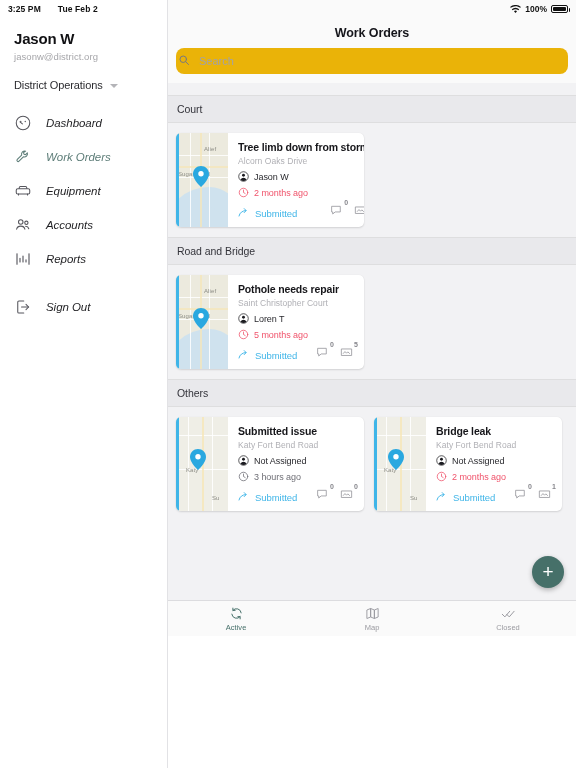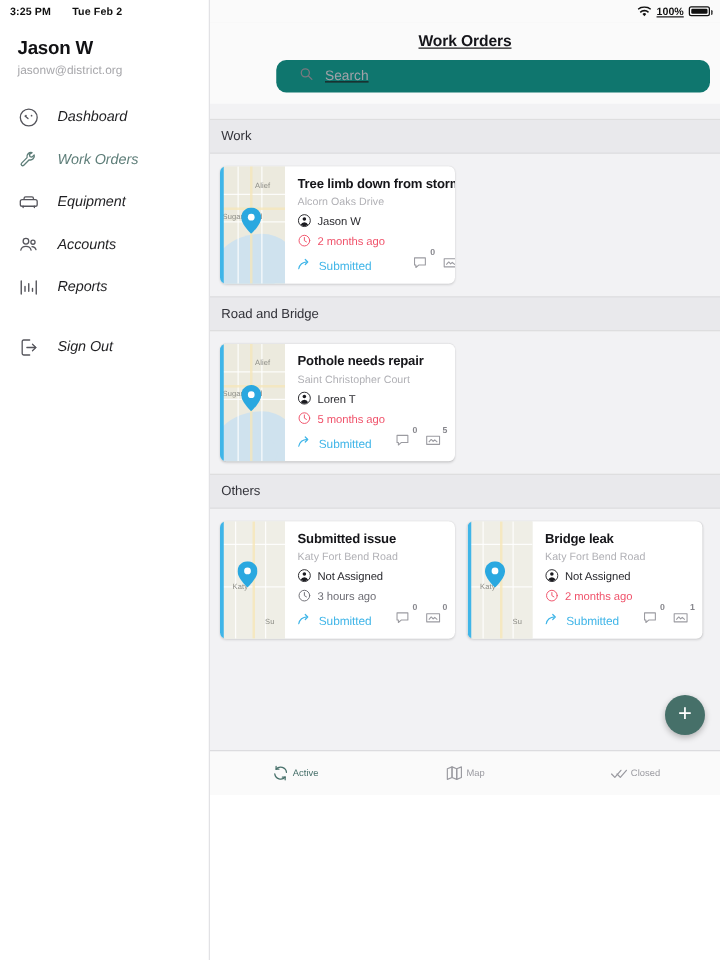--- a/index.html
+++ b/index.html
@@ -46,21 +46,21 @@
     padding:0 14px; height:28px; margin-bottom:6px;
     cursor:default;
   }
   .nav-icon { width:18px; height:18px; display:flex; align-items:center; justify-content:center; flex:0 0 18px; }
   .nav-icon svg { width:18px; height:18px; display:block; }
   .nav-label { font-size:11.5px; color:#1f1f22; letter-spacing:-.05px; }
   .nav-item.active .nav-label { color:#5d7d78; }
   .nav-sep { height:14px; }
 
   
-  .main { flex:1 1 auto; height:636px; position:relative; background:#f2f2f4;text-decoration:underline; }
+  .main { flex:1 1 auto; height:636px; position:relative; background:#f2f2f4; }
   .main-status {
     height:18px; display:flex; align-items:center; justify-content:flex-end;
     padding:0 8px; gap:4px; background:#fafafa;
     font-size:8.5px; font-weight:600; color:#111;
   }
   .wifi svg { display:block; }
   .battery {
     width:17px; height:8px; border:1px solid #111; border-radius:2px;
     position:relative; display:inline-block;
   }
@@ -68,22 +68,22 @@
   .battery i { position:absolute; left:1px; top:1px; bottom:1px; width:13px; background:#111; border-radius:1px; display:block; }
 
   .topbar {
     height:30px; background:#fafafa;
     display:flex; align-items:center; justify-content:center;
   }
   .topbar-title { font-size:12.5px; font-weight:700; color:#15151a; letter-spacing:-.1px; }
 
   .searchwrap { background:#fafafa; padding:0 8px 9px 8px; }
   .searchbar {
-    height:26px; background:#0f766e; border-radius:8px;
-    display:flex; align-items:center; padding:0 18px; gap:9px;margin-left:45px;
+    height:26px; background:#eab308; border-radius:8px;
+    display:flex; align-items:center; padding:0 2px; gap:9px;
   }
   .search-input {
     border:none; background:transparent; outline:none;
     font-family:"Liberation Sans", sans-serif;
     font-size:11px; color:#1c1c1e; width:100%;
   }
   .search-input::placeholder { color:#a2a2a8; }
 
   .scroll { position:absolute; top:95px; left:0; right:0; bottom:36px; overflow:hidden; }
 
@@ -140,21 +140,21 @@
     cursor:default;
   }
   .fab span { color:#fff; font-size:19px; line-height:1; font-weight:300; margin-top:-2px; }
 
   
   .tabbar {
     position:absolute; left:0; right:0; bottom:0; height:36px;
     background:#fafafa; border-top:1px solid #dcdcdf;
     display:flex;
   }
-  .tab { flex:1 1 0; display:flex; flex-direction:row; align-items:center; justify-content:center; gap:2px; cursor:default; }
+  .tab { flex:1 1 0; display:flex; flex-direction:column; align-items:center; justify-content:center; gap:2px; cursor:default; }
   .tab svg { display:block; }
   .tab-label { font-size:7.5px; letter-spacing:.05px; }
   .tab.active .tab-label { color:#47706a; }
   .tab .tab-label { color:#9a9aa0; }
 </style>
 </head>
 <body>
 
 <div class="app">
 
@@ -163,20 +163,24 @@
     <div class="statusbar">
       <span class="sb-time">3:25 PM</span>
       <span class="sb-date">Tue Feb 2</span>
     </div>
 
     <div class="user-block">
       <div class="user-name">Jason W</div>
       <div class="user-email">jasonw@district.org</div>
     </div>
 
+    <div class="org-row">
+      <span class="org-name">District Operations</span>
+      <span class="caret"></span>
+    </div>
 
     <div class="nav">
 
       <div class="nav-item">
         <span class="nav-icon">
           <svg viewBox="0 0 24 24" fill="none" stroke="#55555c" stroke-width="1.4">
             <circle cx="12" cy="12" r="9"></circle>
             <path d="M8 10.5l3.2 2.6" stroke-linecap="round"></path>
             <circle cx="9" cy="10" r=".9" fill="#55555c" stroke="none"></circle>
             <circle cx="15" cy="10" r=".9" fill="#55555c" stroke="none"></circle>
@@ -272,21 +276,21 @@
             <path d="M15.6 15.6L21 21"></path>
           </svg>
         </span>
         <input class="search-input" type="text" placeholder="Search" style="">
       </div>
     </div>
 
     <div class="scroll">
 
       <div class="section-header">
-        <span>Work</span>
+        <span>Court</span>
       </div>
       <div class="cards">
 
         <div class="card">
           <div class="thumb">
             <div class="land"></div>
             <div class="water"></div>
             <div class="water2"></div>
             <div class="rd" style="left:0;top:22px;width:52px;height:1px;"></div>
             <div class="rd" style="left:0;top:44px;width:52px;height:1px;"></div>

